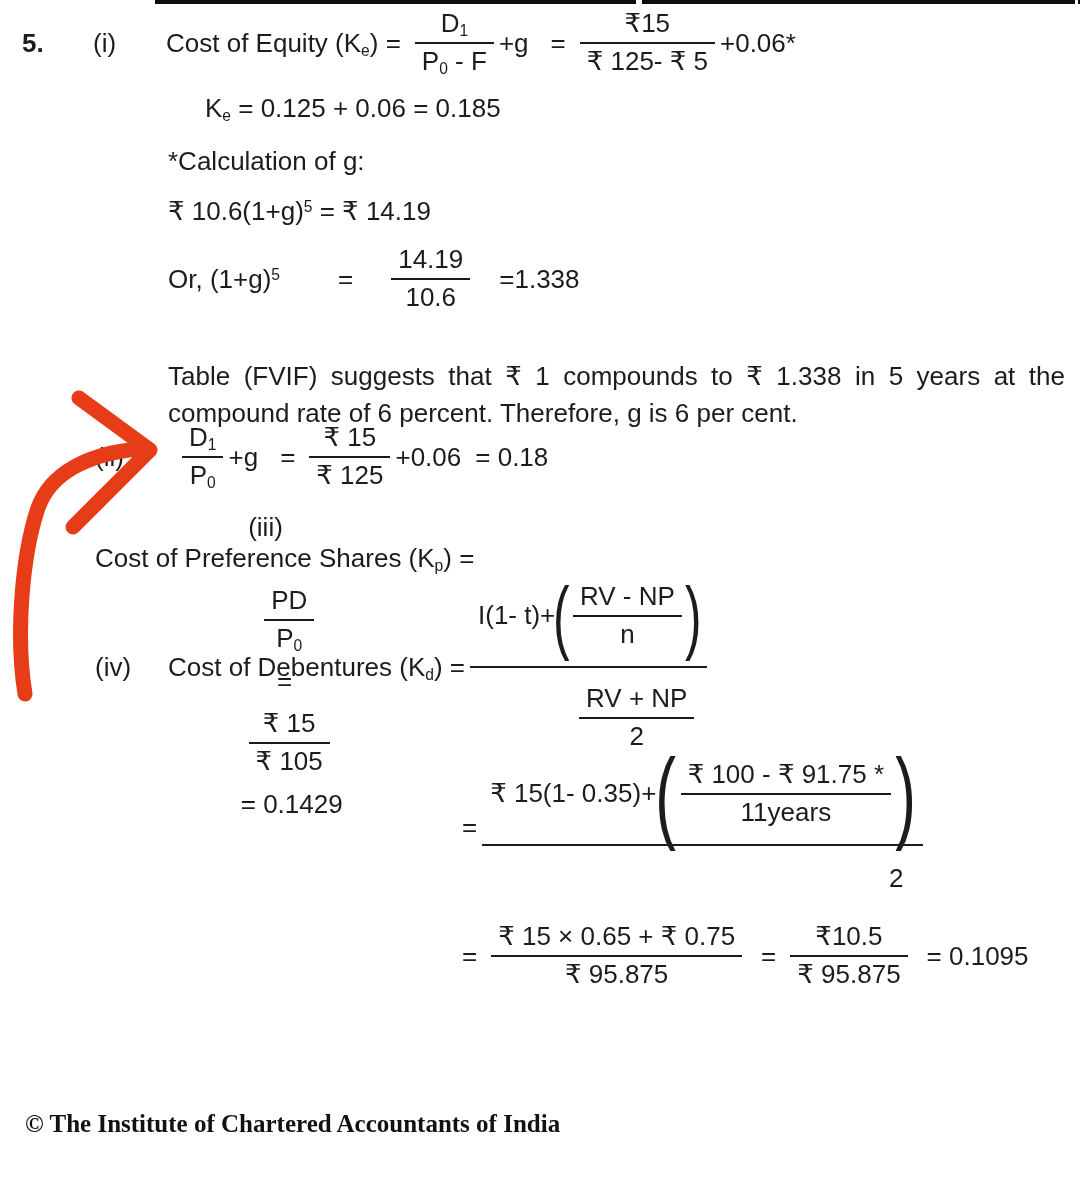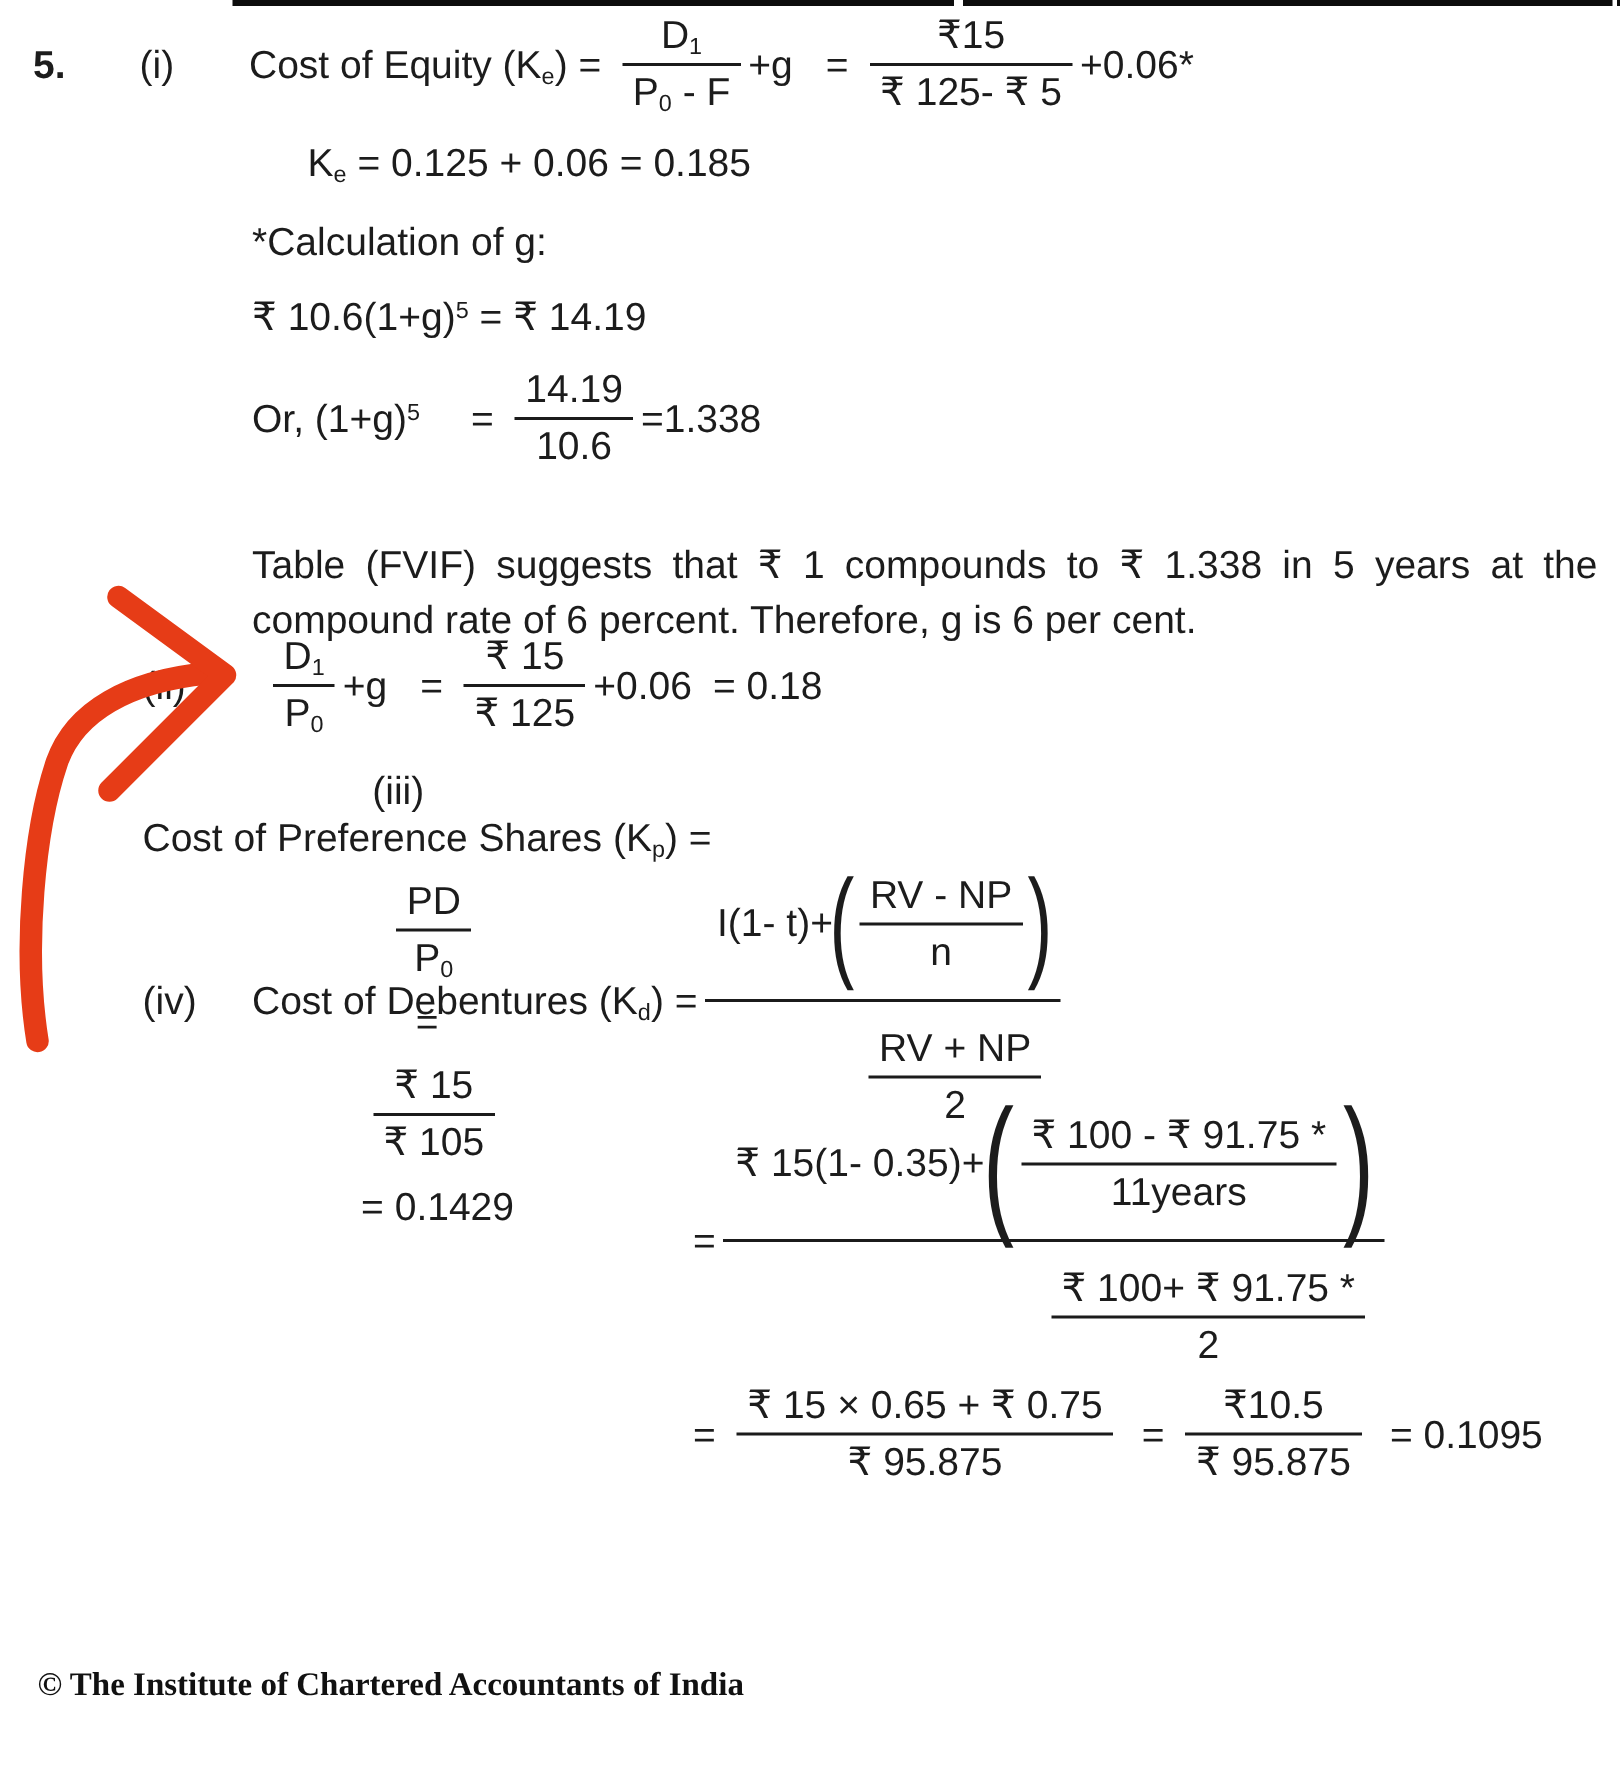--- a/index.html
+++ b/index.html
@@ -17,21 +17,21 @@
   .frac > .num{display:block;padding:1px 7px 3px;border-bottom:2.5px solid #1b1b1b;}
   .frac > .den{display:block;padding:3px 7px 1px;}
   .bigfrac > .num{display:flex;align-items:center;justify-content:space-between;padding:2px 8px 4px;}
   .bigfrac > .den{display:flex;align-items:center;justify-content:flex-end;padding:4px 8px 2px;}
   .bigfrac .frac.nested > .num{border-bottom:2.2px solid #1b1b1b;}
   .paren{display:inline-block;font-weight:300;transform:scale(0.62,1.02);line-height:0.82;margin:0 -7px;}
   .paren.p-md{font-size:80px;}
   .paren.p-lg{font-size:100px;}
   .note{white-space:normal;text-align:justify;line-height:1.42;display:block;margin-top:22px;}
   .topline{position:absolute;top:0;height:4px;background:#0d0d0d;}
-  .footer{position:absolute;left:25px;top:1110px;font-family:"Liberation Serif","DejaVu Serif",serif;font-weight:700;font-size:22px;color:#111;}
+  .footer{position:absolute;left:25px;top:1110px;font-family:"Liberation Serif","DejaVu Serif",serif;font-weight:700;font-size:25px;color:#111;}
   .arrow-svg{position:absolute;left:0;top:386px;z-index:5;pointer-events:none;}
   .gap-l{margin-left:14px;}
   .gap-xl{margin-left:22px;}
 </style>
 </head>
 <body>
 
 <div class="topline" style="left:155px;width:481px;"></div>
 <div class="topline" style="left:642px;width:433px;"></div>
 <div class="topline" style="left:1078px;width:2px;"></div>
@@ -58,21 +58,21 @@
 </div>
 
 <div class="row" style="left:168px;top:146px;height:30px;">
   <span>*Calculation of g:</span>
 </div>
 
 <div class="row" style="left:168px;top:195px;height:32px;">
   <span><span>₹ 10.6(1+g)</span><span class="sup">5</span><span> = ₹ 14.19</span></span>
 </div>
 
-<div class="row" style="left:168px;top:246px;height:66px;">
+<div class="row" style="left:168px;top:246px;height:66px;gap:24px;">
   <span><span>Or, (1+g)</span><span class="sup">5</span></span>
   <span class="gap-xl" style="margin-left:34px;">=</span>
   <span class="frac gap-l">
     <span class="num">14.19</span>
     <span class="den">10.6</span>
   </span>
   <span>=1.338</span>
 </div>
 
 <div class="row" style="left:168px;top:336px;width:897px;">
@@ -139,21 +139,20 @@
       <span>₹ 15(1- 0.35)+</span>
       <span class="paren p-lg">(</span>
       <span class="frac nested">
         <span class="num">₹ 100 - ₹ 91.75 *</span>
         <span class="den">11years</span>
       </span>
       <span class="paren p-lg">)</span>
     </span>
     <span class="den">
       <span class="frac nested">
-        <span class="num">₹ 100+ ₹ 91.75 *</span>
         <span class="den">2</span>
       </span>
     </span>
   </span>
 </div>
 
 <div class="row" style="left:462px;top:918px;height:76px;">
   <span>=</span>
   <span class="frac gap-l">
     <span class="num">₹ 15 × 0.65 + ₹ 0.75</span>

